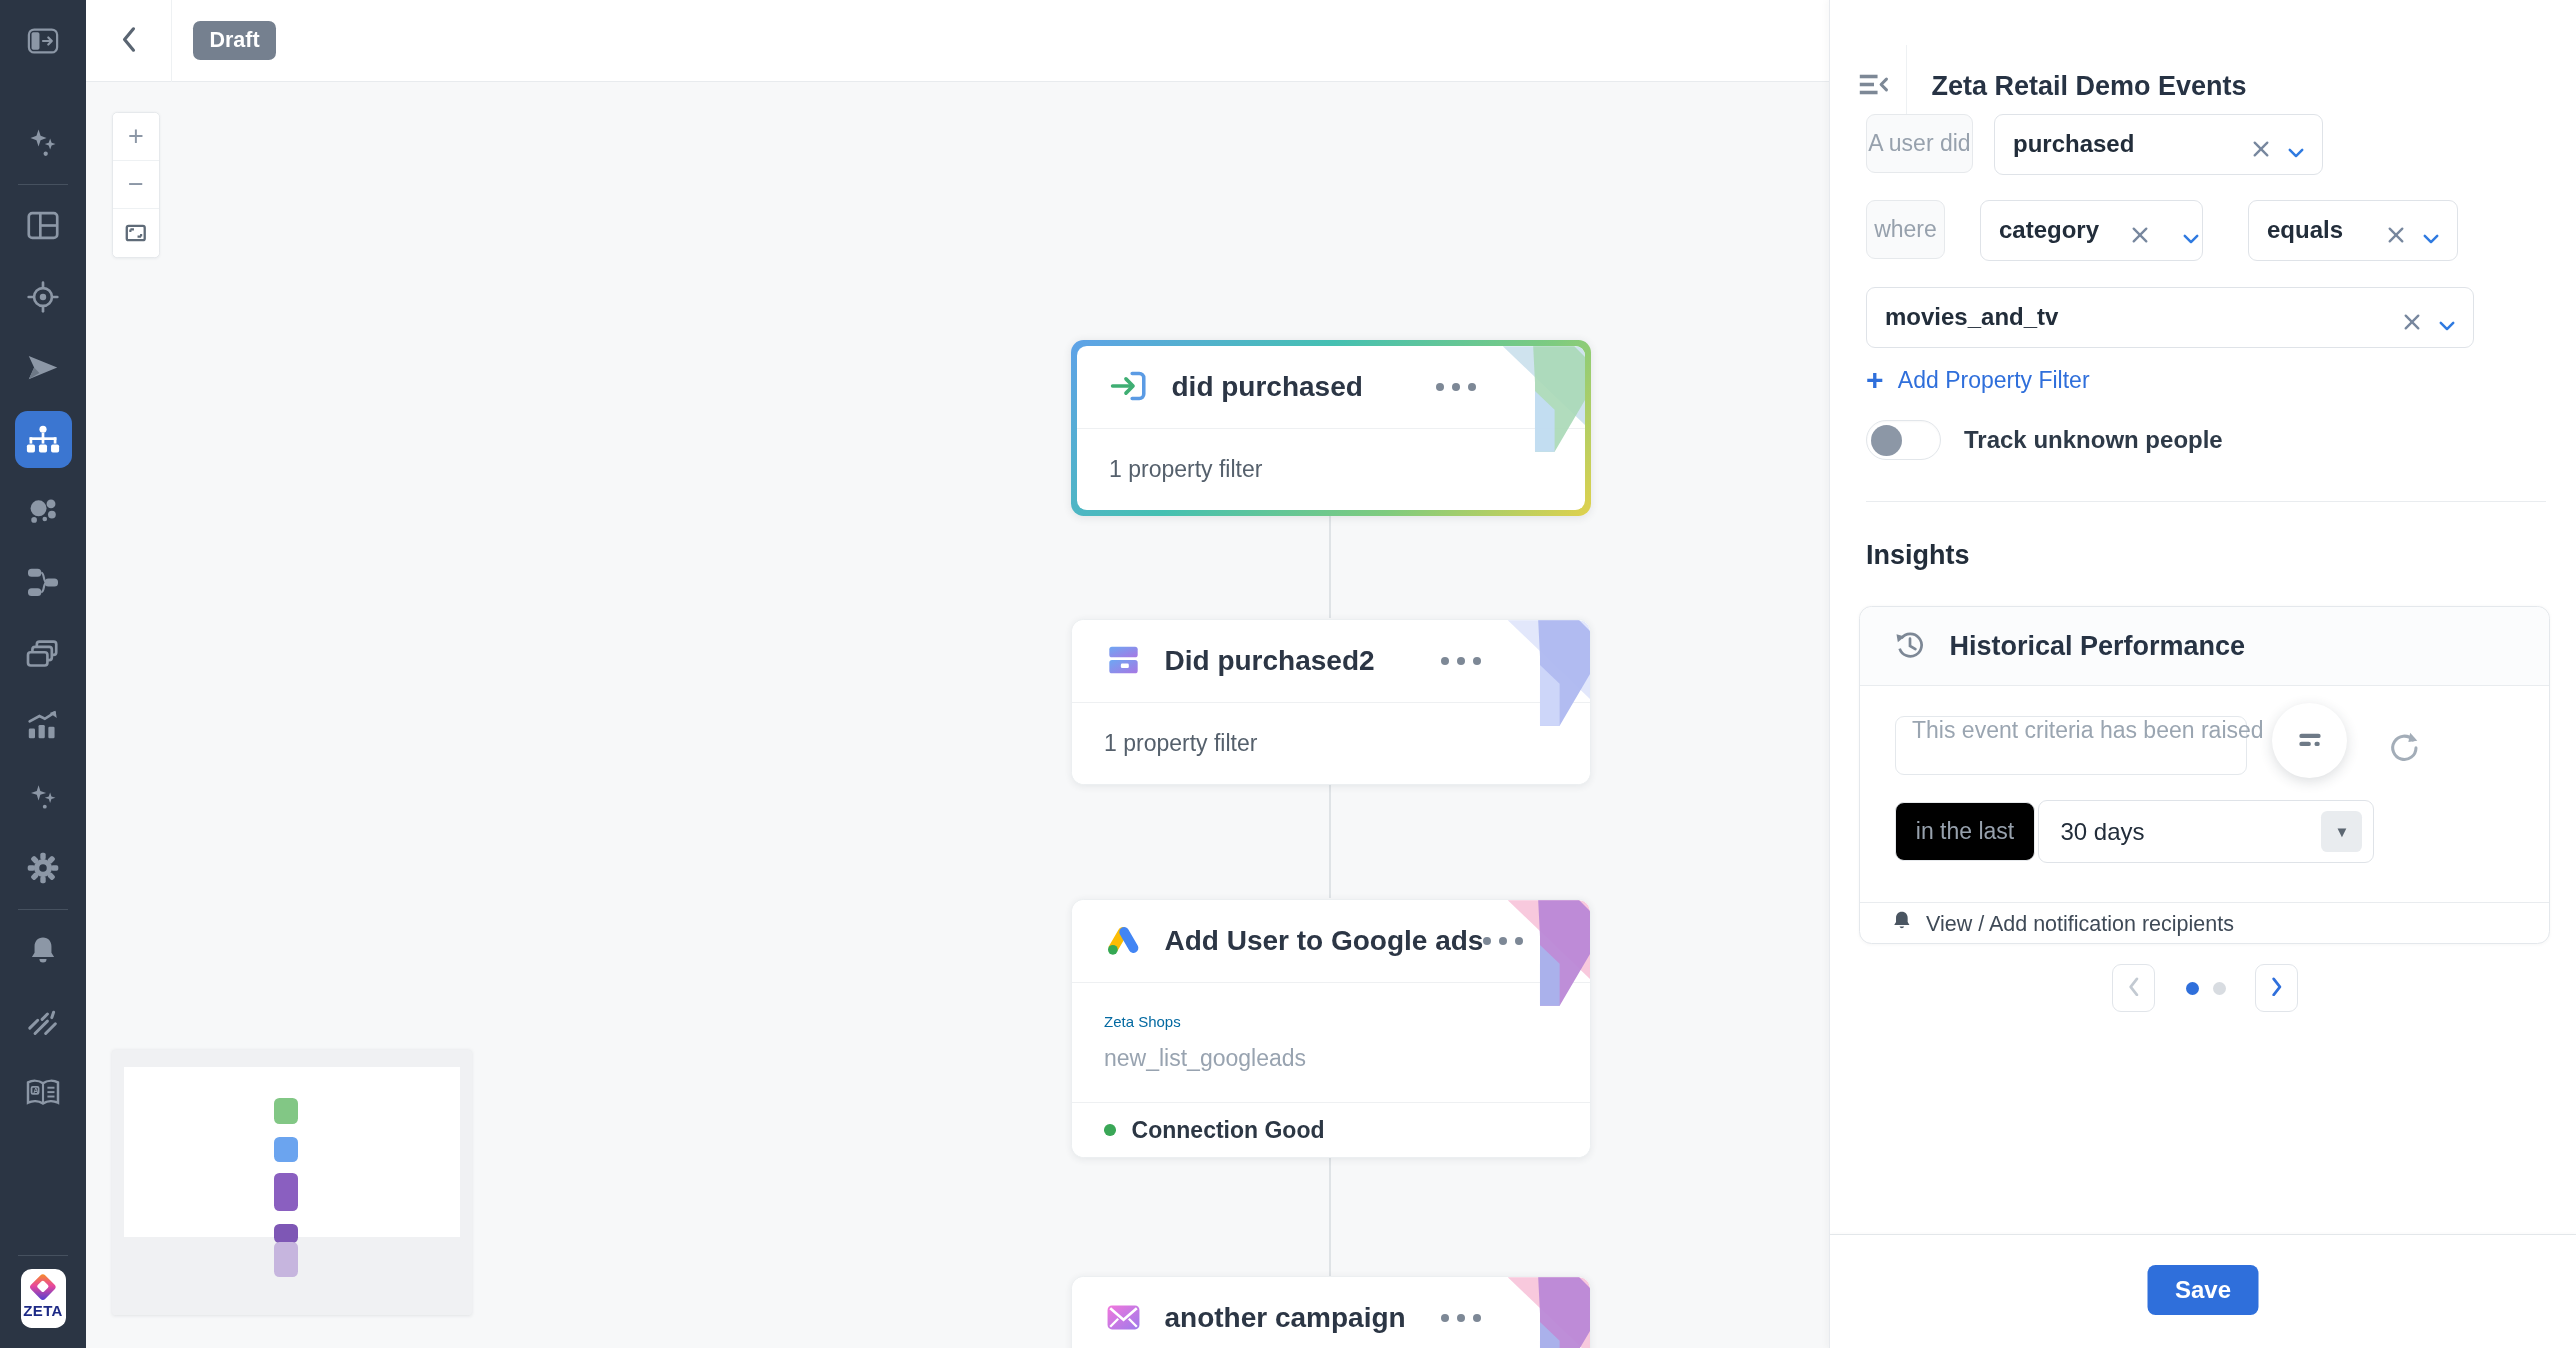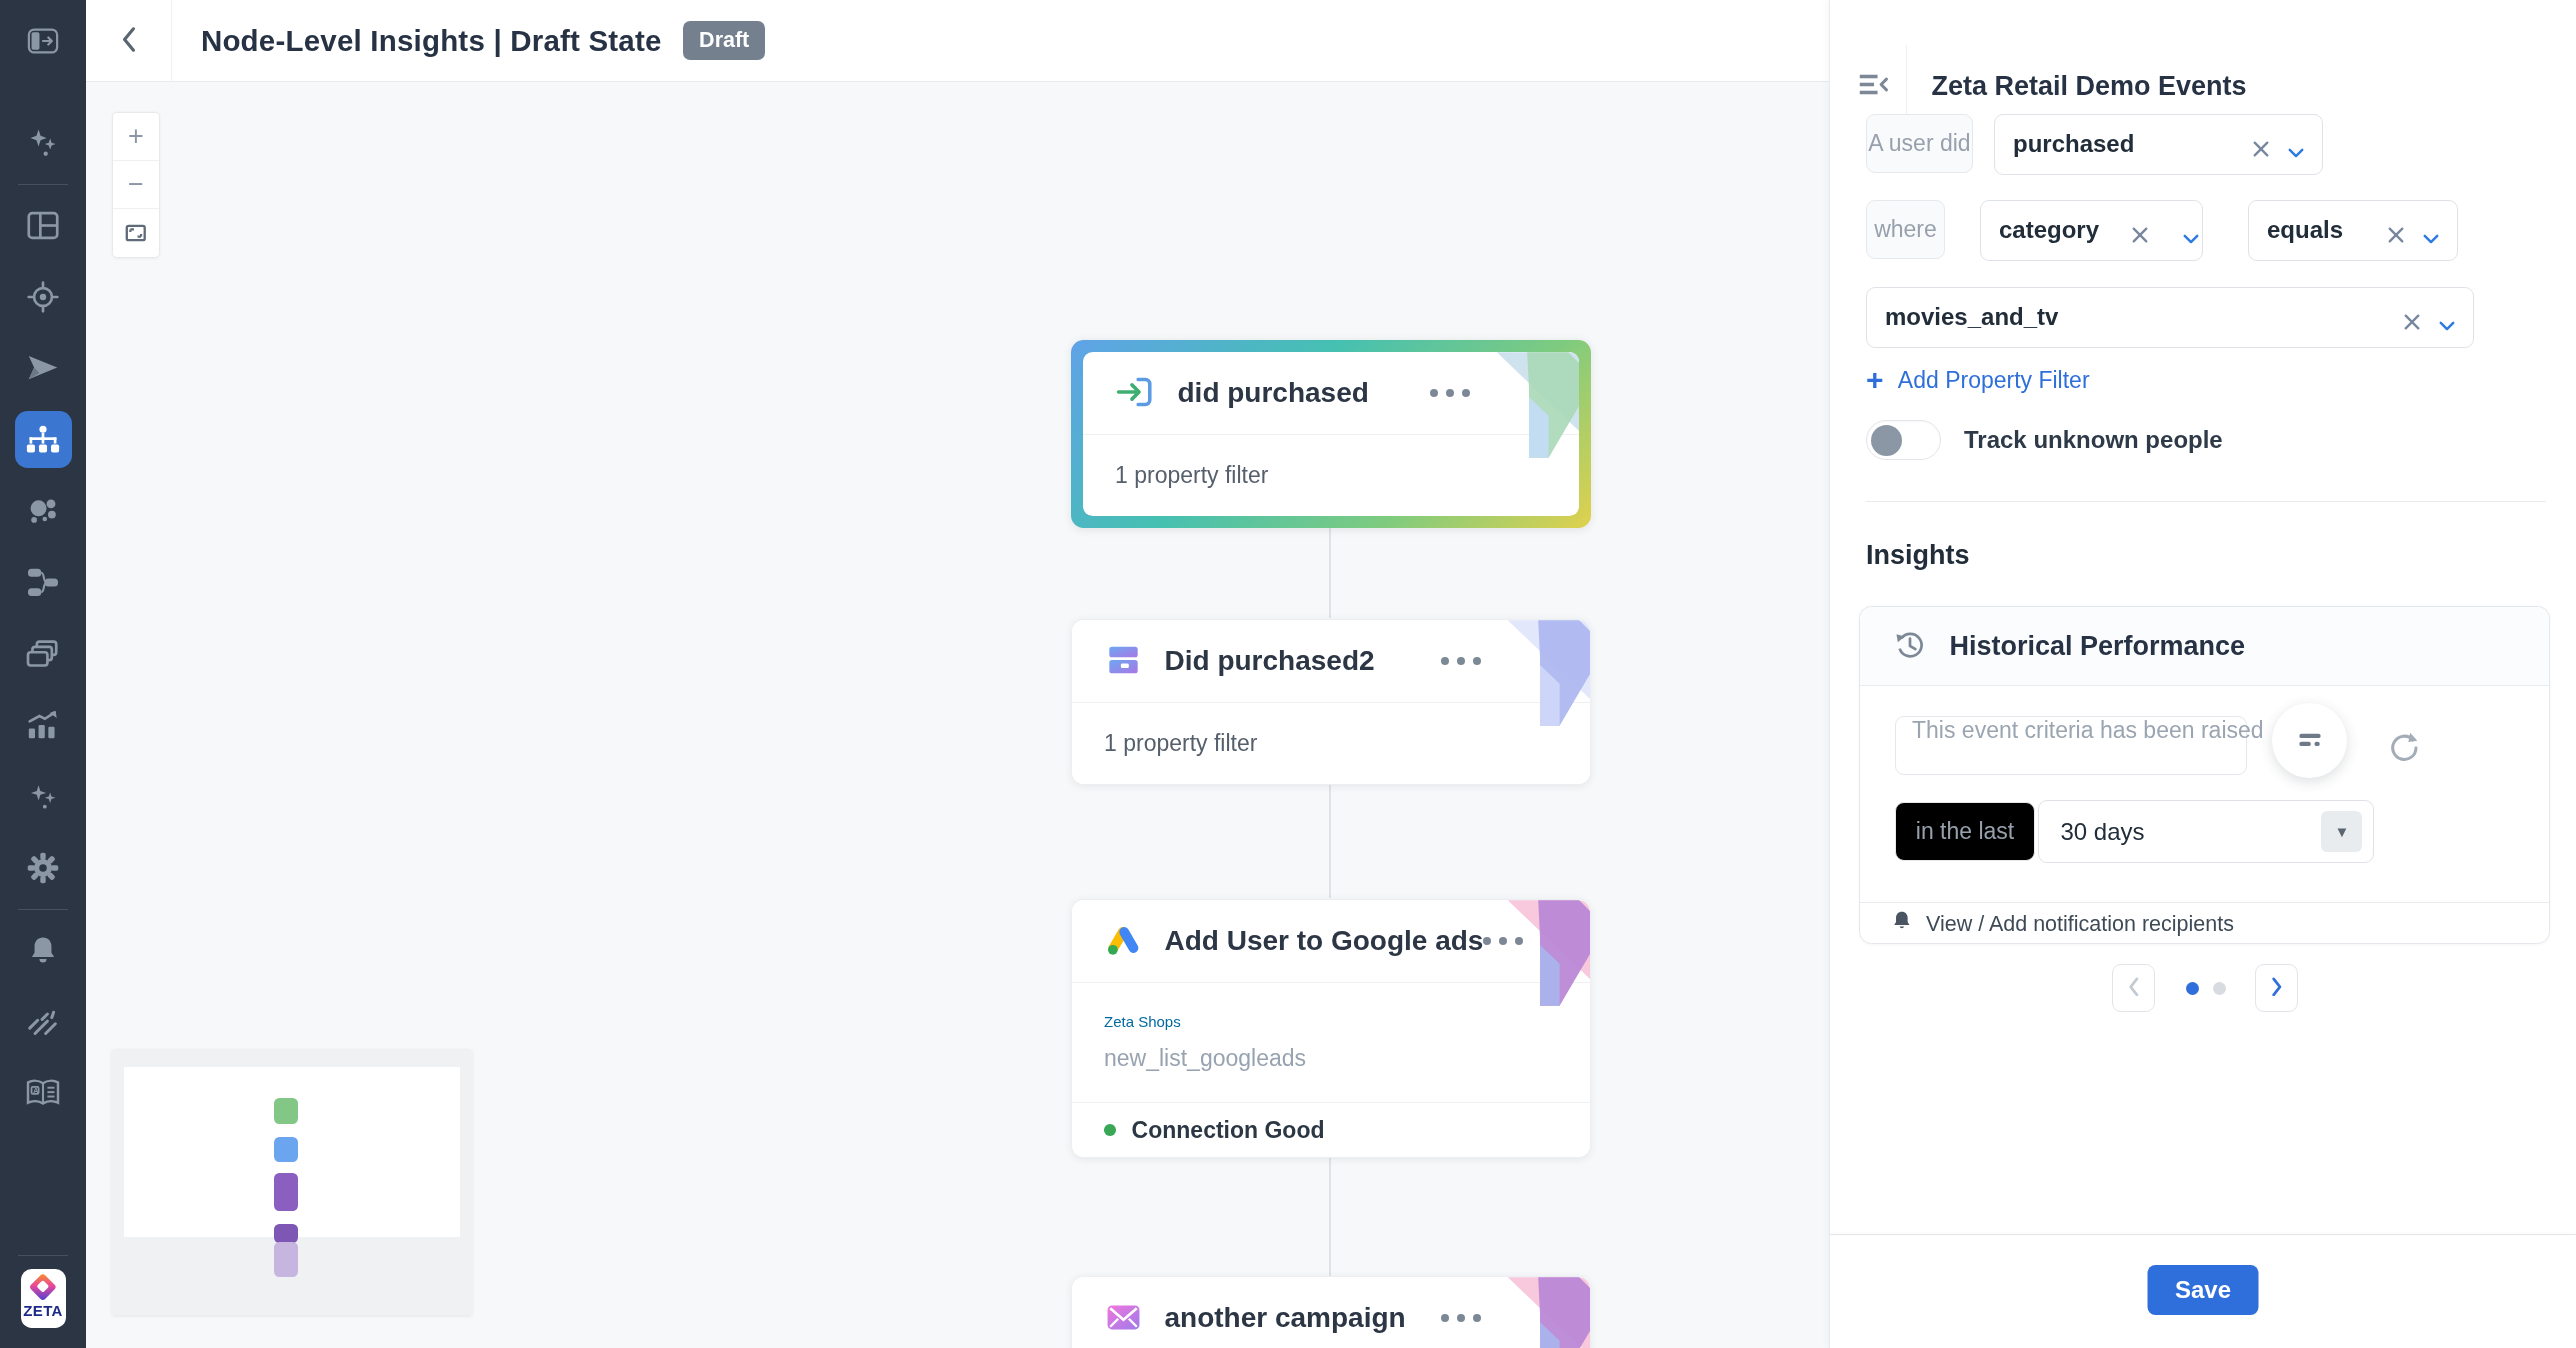--- a/index.html
+++ b/index.html
@@ -27,21 +27,21 @@
 
   
   .canvas { position:absolute; left:86px; top:82px; width:1743px; height:1267px; background:#f7f8f9; overflow:hidden; }
   .controls { position:absolute; left:26px; top:29.5px; width:48px; background:#fff; border:0.9px solid #e6e9ec; border-radius:5.4px; box-shadow:0 0.9px 2.7px rgba(40,50,60,.06); overflow:hidden; }
   .ctrl-btn { width:100%; height:48px; display:flex; align-items:center; justify-content:center; color:#8c97a6; font-size:27px; cursor:pointer; border-bottom:0.9px solid #eef1f3; background:#fff; }
   .ctrl-btn:last-child { border-bottom:none; }
 
   .edge { position:absolute; width:1.8px; background:#dfe3e6; left:1243px; }
 
   .node { position:absolute; left:985px; width:520px; background:#fff; border-radius:12.5px; box-shadow:0 1.8px 7.2px rgba(40,50,60,.08); border:0.9px solid #eceff1; overflow:hidden; }
-  .node.selected { border:none; padding:12px; background:linear-gradient(135deg,#5fa2e8 0%, #45c0b2 38%, #7ecb7f 70%, #e0d14d 100%); box-shadow:0 1.8px 9px rgba(40,50,60,.10); }
+  .node.selected { border:none; padding:6px; background:linear-gradient(135deg,#5fa2e8 0%, #45c0b2 38%, #7ecb7f 70%, #e0d14d 100%); box-shadow:0 1.8px 9px rgba(40,50,60,.10); }
   .node.selected .node-inner { border-radius:9.8px; }
   .node-inner { background:#fff; border-radius:11.6px; overflow:hidden; position:relative; }
   .node-head { position:relative; height:82px; display:flex; align-items:center; padding:0 32px; }
   .node-title { font-size:28px; font-weight:bold; color:#2c3645; margin-left:21.5px; white-space:nowrap; z-index:3; }
   .dots { margin-left:auto; display:flex; gap:8px; z-index:3; margin-right:77px; cursor:pointer; }
   .dots i { width:8px; height:8px; border-radius:50%; background:#7d8896; }
   .corner { position:absolute; top:0; right:0; z-index:1; }
   .node-body { border-top:0.9px solid #eef0f2; padding:0 32px; display:flex; flex-direction:column; justify-content:center; }
   .nb-simple { height:82px; }
   .nb-text { font-size:23px; color:#55606c; }
@@ -281,21 +281,20 @@
     </div>
   </nav>
 
   <header class="header">
     <div class="hd-back">
       <span><svg width="16" height="27" viewBox="0 0 18 30">
             <polyline points="14,3 4,15 14,27" fill="none" stroke="#5a6572" stroke-width="3.6" stroke-linecap="round" stroke-linejoin="round"></polyline>
           </svg></span>
     </div>
     <div class="hd-vsep"></div>
-    <h1 class="hd-title">Node-Level Insights | Draft State</h1>
     <span class="hd-badge">Draft</span>
   </header>
 
   <main class="canvas">
 
     <div class="controls">
       <div class="ctrl-btn">+</div>
       <div class="ctrl-btn">−</div>
       <div class="ctrl-btn">
           <svg width="21.5" height="18" viewBox="0 0 24 20">

